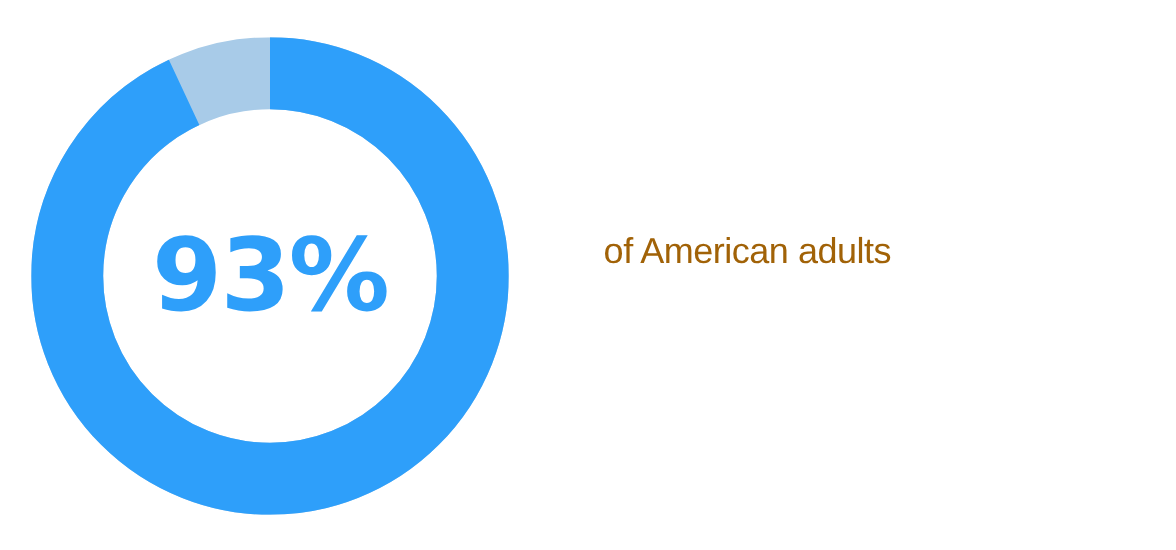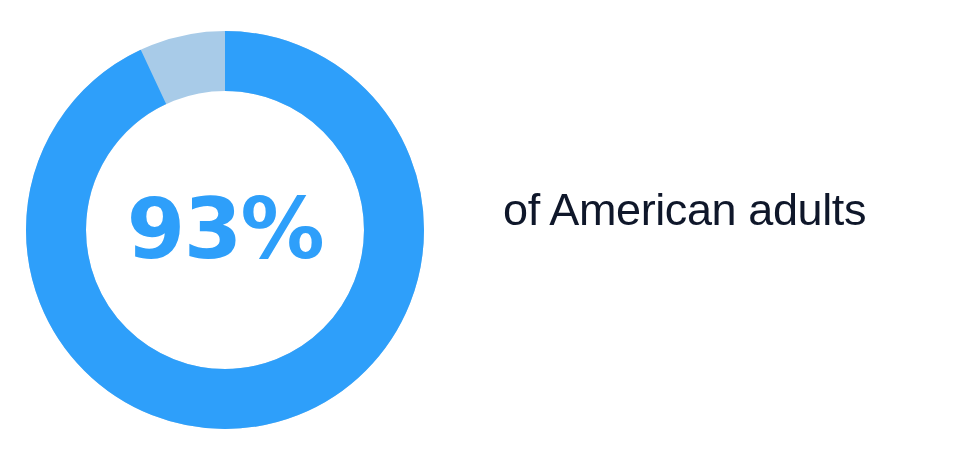--- a/index.html
+++ b/index.html
@@ -56,23 +56,23 @@
     color: #2E9FFA;
     transform: translateY(-1px);
   }
 
   
   .caption {
     position: absolute;
     left: 503px;
     top: 176px;
     width: 460px;
-    color: #0f172a;
+    color: #a16207;
     font-family: "Liberation Sans", sans-serif;
-    font-size: 45px;
+    font-size: 30px;
     font-weight: 300;
     line-height: 68px;
     letter-spacing: -0.4px;
     white-space: nowrap;
   }
   .caption-line {
     display: block;
   }
 </style>
 </head>

